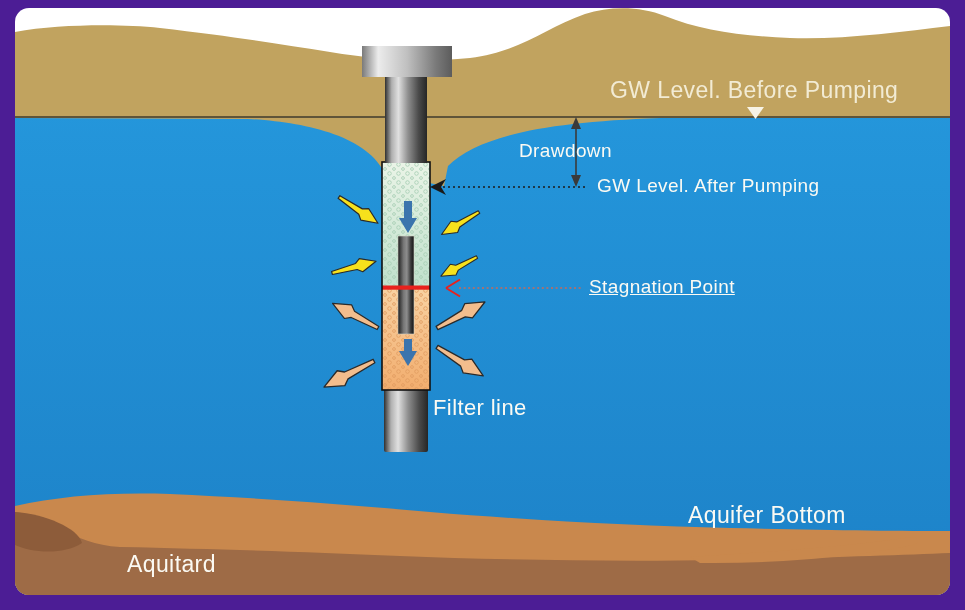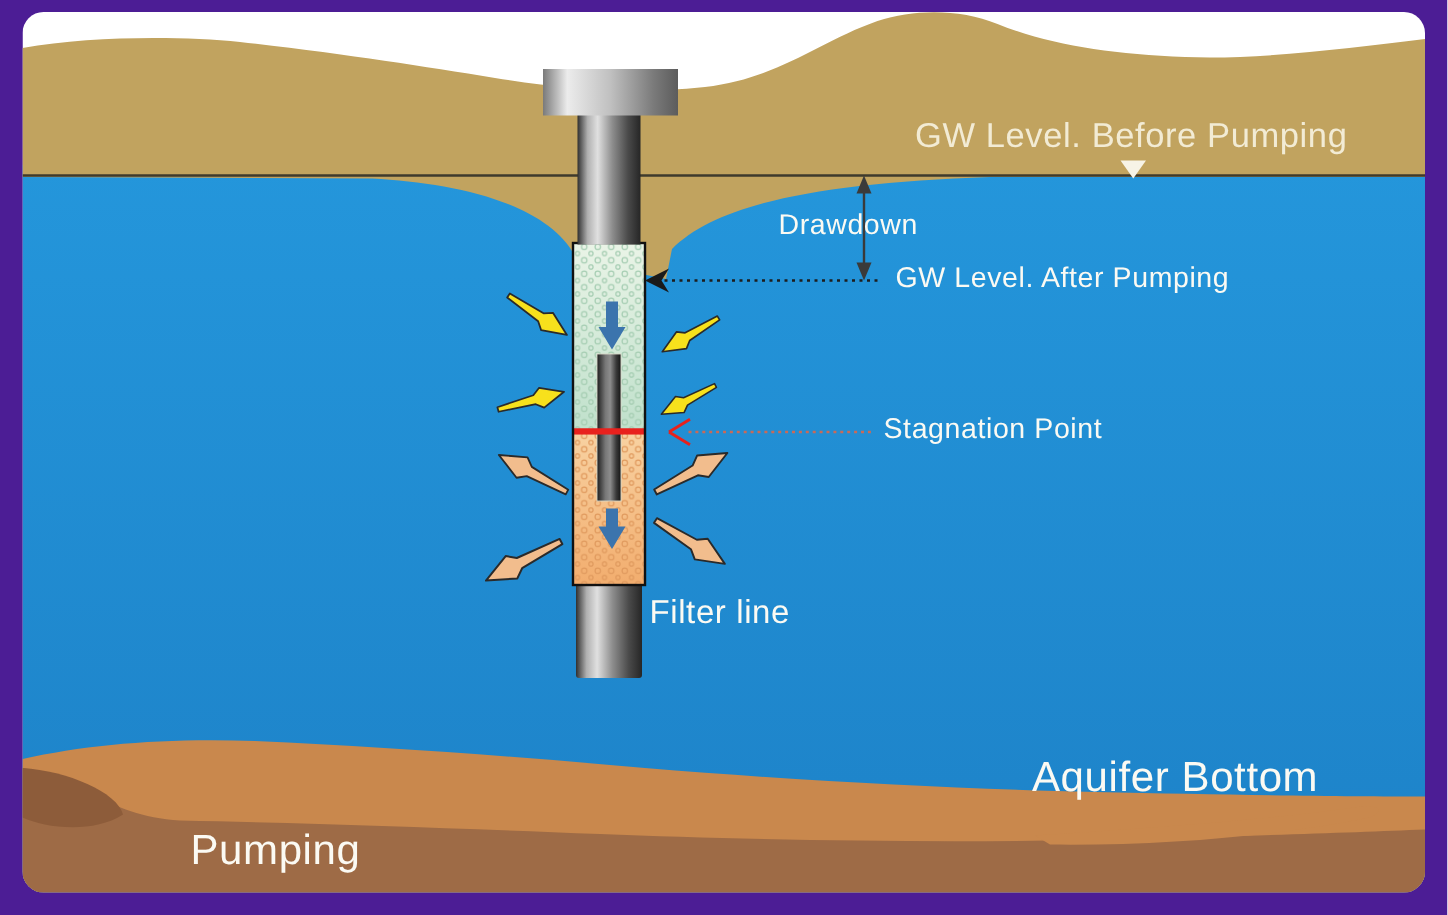--- a/index.html
+++ b/index.html
@@ -12,21 +12,21 @@
   }
   .stage svg{position:absolute;left:0;top:0;}
   .label{
     position:absolute;
     white-space:nowrap;
     letter-spacing:0.4px;
   }
   .lbl-cream{color:#f2ebd4;font-size:23px;}
   .lbl-white{color:#fbfaf3;font-size:19px;}
   .lbl-big{color:#ffffff;font-size:32px;font-weight:bold;font-style:italic;letter-spacing:1px;}
-  .lbl-layer{color:#fbfaf3;font-size:28px;}
+  .lbl-layer{color:#fbfaf3;font-size:23px;}
   .two-line{line-height:27px;font-size:22px;color:#fbfaf3;}
 </style>
 </head>
 <body>
 
 <div class="stage">
 
 <svg width="965" height="610" viewBox="0 0 965 610">
   <defs>
     <clipPath id="frame">
@@ -170,23 +170,23 @@
 </svg>
 
 <div class="label lbl-cream" style="left:610px;top:77px;">GW Level. Before Pumping</div>
 
 <div class="label lbl-white" style="left:519px;top:140px;">Drawdown</div>
 
 <div class="label lbl-white" style="left:597px;top:175px;">GW Level. After Pumping</div>
 
 
 
-<div class="label lbl-white" style="left:589px;top:276px;">Stagnation Point</div>
+<div class="label lbl-white" style="left:589px;top:276px;text-decoration:underline;">Stagnation Point</div>
 
 <div class="label two-line" style="left:433px;top:394px;">
   <div>Filter line</div>
 </div>
 
 <div class="label lbl-layer" style="left:688px;top:502px;">Aquifer Bottom</div>
 
-<div class="label lbl-layer" style="left:127px;top:551px;">Pumping</div>
+<div class="label lbl-layer" style="left:127px;top:551px;">Aquitard</div>
 
 </div>
 
 </body></html>

